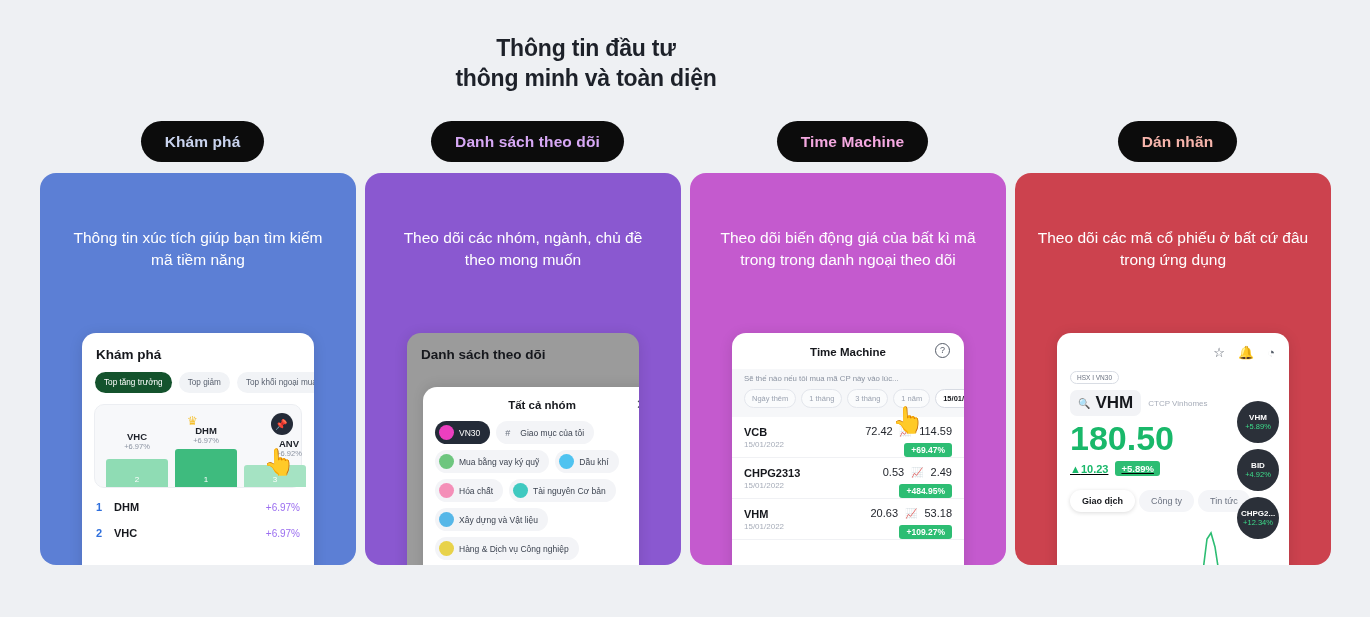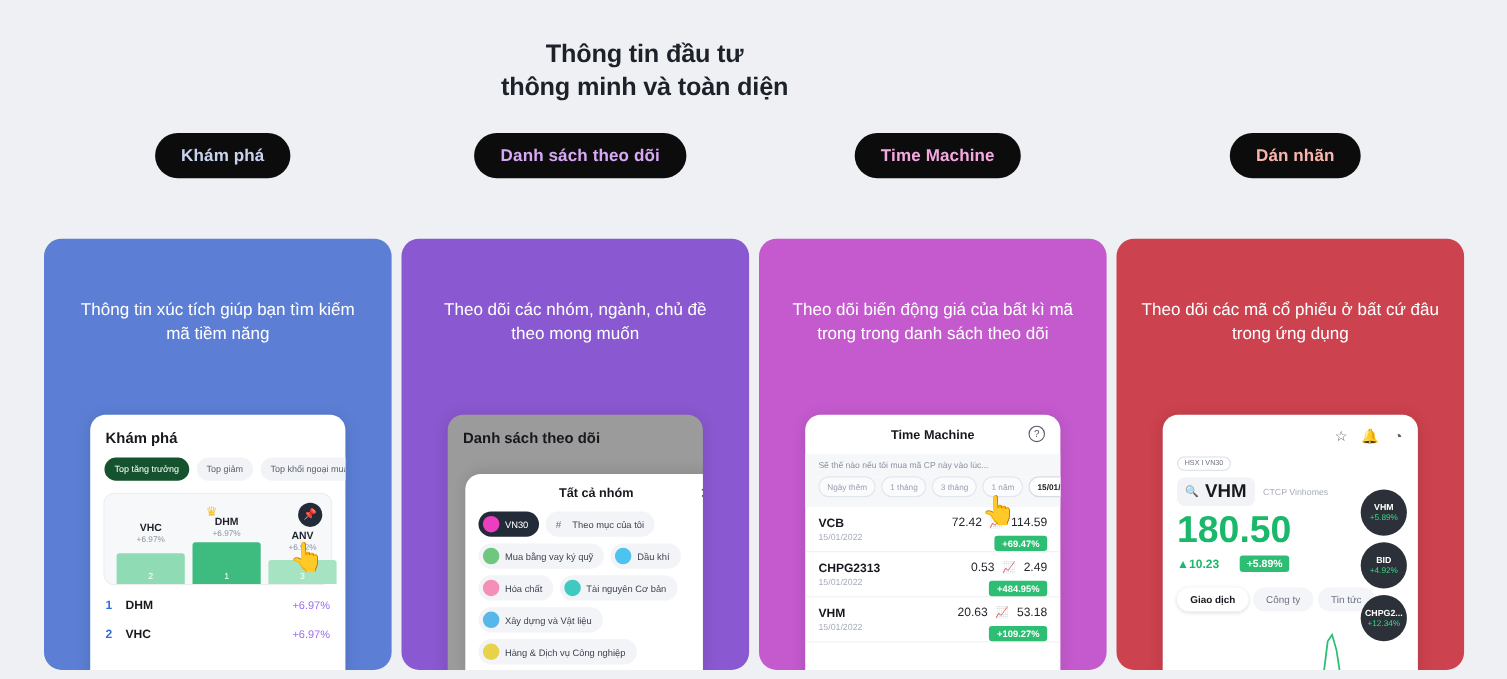--- a/index.html
+++ b/index.html
@@ -43,21 +43,20 @@
     cursor: pointer;
     letter-spacing: 0.1px;
   }
 
   
   .cards {
     position: absolute;
     top: 173px; left: 40px;
     display: flex;
     gap: 9px;
-    margin-top: 44px;
   }
   .card {
     width: 316px;
     height: 392px;
     border-radius: 16px;
     position: relative;
     overflow: hidden;
   }
   .card-text {
     color: #fff;
@@ -169,21 +168,21 @@
     color:#555c68; font-size:13px; }
   .ex-tag { display:inline-block; border:1px solid #d9dde4; border-radius:8px;
     font-size:6.5px; color:#6b7280; padding:2px 6px; margin: 0 0 6px 13px; }
   .sym-row { display:flex; align-items:center; gap:7px; padding: 0 13px; }
   .sym-box { display:flex; align-items:center; gap:5px; background:#f2f3f6;
     border-radius:7px; padding:3px 8px; }
   .sym-box .mag { font-size:10px; color:#8b93a1; }
   .sym-box .sy { font-size:17px; font-weight:bold; color:#16181d; }
   .sym-row .co { font-size:8px; color:#a7adb9; }
   .price { font-size:34px; font-weight:bold; color:#19b86a; padding: 3px 13px 0; }
-  .chg { display:flex; align-items:center; gap:19px; padding: 3px 13px 0; }
+  .chg { display:flex; align-items:center; gap:7px; padding: 3px 13px 0; text-decoration: underline; }
   .chg .v { font-size:11px; font-weight:bold; color:#19b86a; }
   .chg .b { background:#2dbd73; color:#fff; font-size:9.5px; font-weight:bold;
     border-radius:3px; padding:2px 6px; }
   .tabs2 { display:flex; gap:4px; padding: 14px 13px 0; }
   .t2 { font-size:9px; color:#6b7280; padding:6px 12px; border-radius:13px;
         background:#f4f5f8; white-space:nowrap; }
   .t2.sel { background:#fff; color:#16181d; font-weight:bold;
             box-shadow:0 1px 4px rgba(0,0,0,.14); }
   .bubbles { position:absolute; right: 10px; top: 68px; display:flex;
     flex-direction:column; gap:6px; }
@@ -234,21 +233,21 @@
           <div class="pin-btn">📌</div>
           <div class="crown">♛</div>
           <div class="bar-lbl" style="left:11px; top:26px;">
             <div class="t">VHC</div>
             <div class="p">+6.97%</div>
           </div>
           <div class="bar-lbl" style="left:80px; top:20px;">
             <div class="t">DHM</div>
             <div class="p">+6.97%</div>
           </div>
-          <div class="bar-lbl" style="left:149px; top:33px;">
+          <div class="bar-lbl" style="left:163px; top:33px;">
             <div class="t">ANV</div>
             <div class="p">+6.92%</div>
           </div>
           <div class="bars">
             <div class="bar b2">2</div>
             <div class="bar b1">1</div>
             <div class="bar b3">3</div>
           </div>
           <div class="hand" style="left:168px; top:42px;">👆</div>
         </div>
@@ -276,21 +275,21 @@
             <span class="t">Tất cả nhóm</span>
             <span class="x">✕</span>
           </div>
           <div class="gchips">
             <div class="gchip dark">
               <span class="gdot" style="background:#ec3fc0"></span>
               <span>VN30</span>
             </div>
             <div class="gchip">
               <span class="hash">#</span>
-              <span>Theo mục của tôi</span>
+              <span>Giao mục của tôi</span>
             </div>
             <div class="gchip">
               <span class="gdot" style="background:#6ec67f"></span>
               <span>Mua bằng vay ký quỹ</span>
             </div>
             <div class="gchip">
               <span class="gdot" style="background:#4fc3f0"></span>
               <span>Dầu khí</span>
             </div>
             <div class="gchip">
@@ -309,21 +308,21 @@
               <span class="gdot" style="background:#e8d24a"></span>
               <span>Hàng &amp; Dịch vụ Công nghiệp</span>
             </div>
 
           </div>
         </div>
       </div>
     </div>
 
     <div class="card" style="background:#c45ace">
-      <div class="card-text">Theo dõi biến động giá của bất kì mã trong trong danh sách theo dõi</div>
+      <div class="card-text">Theo dõi biến động giá của bất kì mã trong trong danh ngoại theo dõi</div>
       <div class="phone">
         <div class="tm-head">
           <span class="t">Time Machine</span>
           <span class="q">?</span>
         </div>
         <div class="tm-sub">Sẽ thế nào nếu tôi mua mã CP này vào lúc...</div>
         <div class="tm-filters">
           <span class="tmf">Ngày thêm</span>
           <span class="tmf">1 tháng</span>
           <span class="tmf">3 tháng</span>

